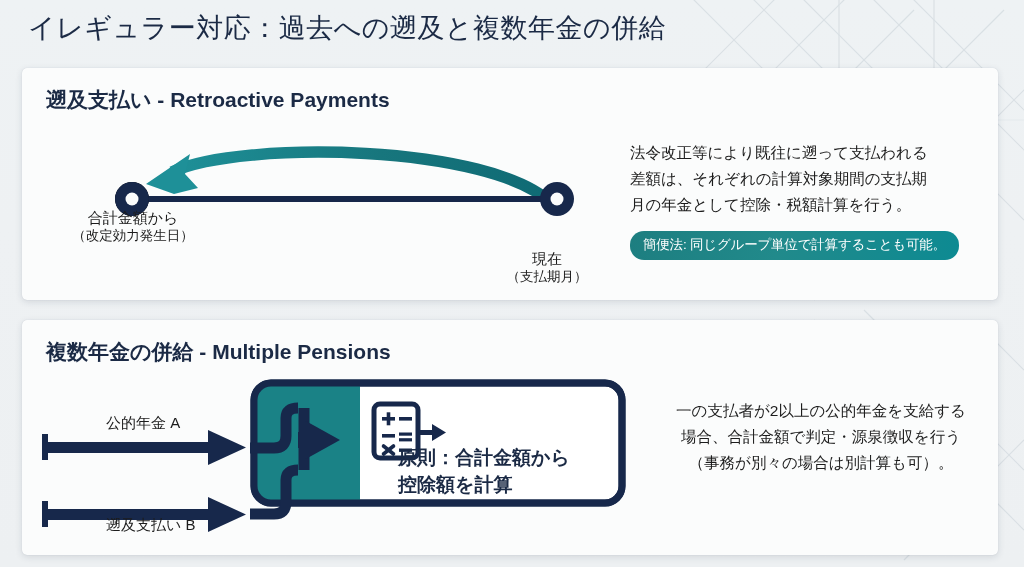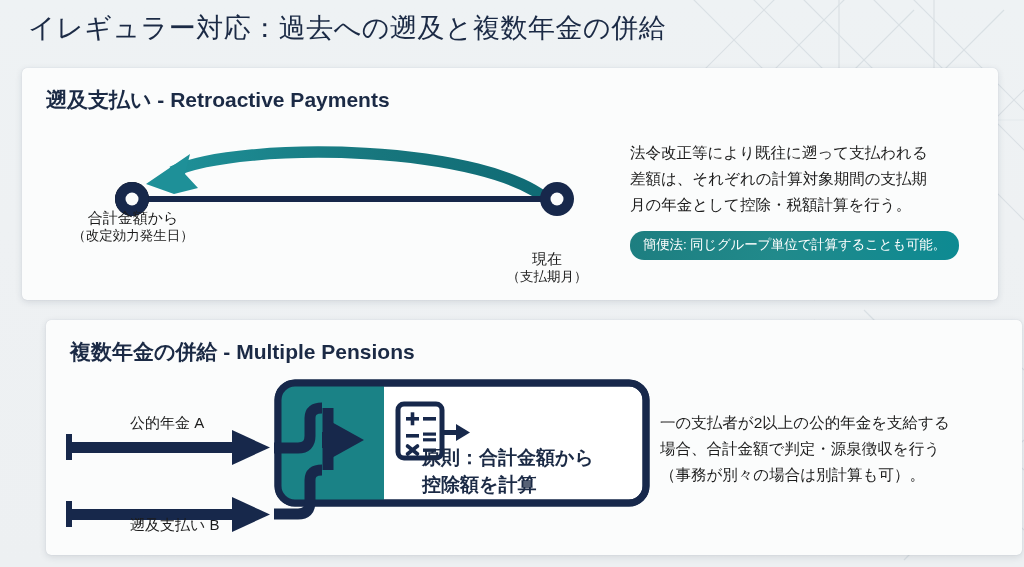--- a/index.html
+++ b/index.html
@@ -58,21 +58,20 @@
     left: 22px;
     top: 68px;
     width: 976px;
     height: 232px;
   }
   #card-multiple {
     left: 22px;
     top: 320px;
     width: 976px;
     height: 235px;
-    margin-left: 24px;
   }
   .card-title {
     position: absolute;
     left: 24px;
     top: 18px;
     font-size: 21px;
     font-weight: bold;
     color: #1b2a45;
     white-space: nowrap;
   }
@@ -149,22 +148,23 @@
     font-weight: bold;
     color: #1b2a45;
     line-height: 1.42;
     white-space: nowrap;
   }
 
   
   #multi-note {
     position: absolute;
     left: 614px;
-    top: 90px;
+    top: 78px;
     width: 370px;
+    text-align: center;
   }
 </style>
 </head>
 <body>
 
 <div id="bg-layer"></div>
 
 <svg id="bg-pattern" viewBox="0 0 420 567" preserveAspectRatio="none" aria-hidden="true">
   <g stroke="#c9d2d8" stroke-width="1.2" fill="none">
     <path d="M-40 210 L200 -30"></path>

